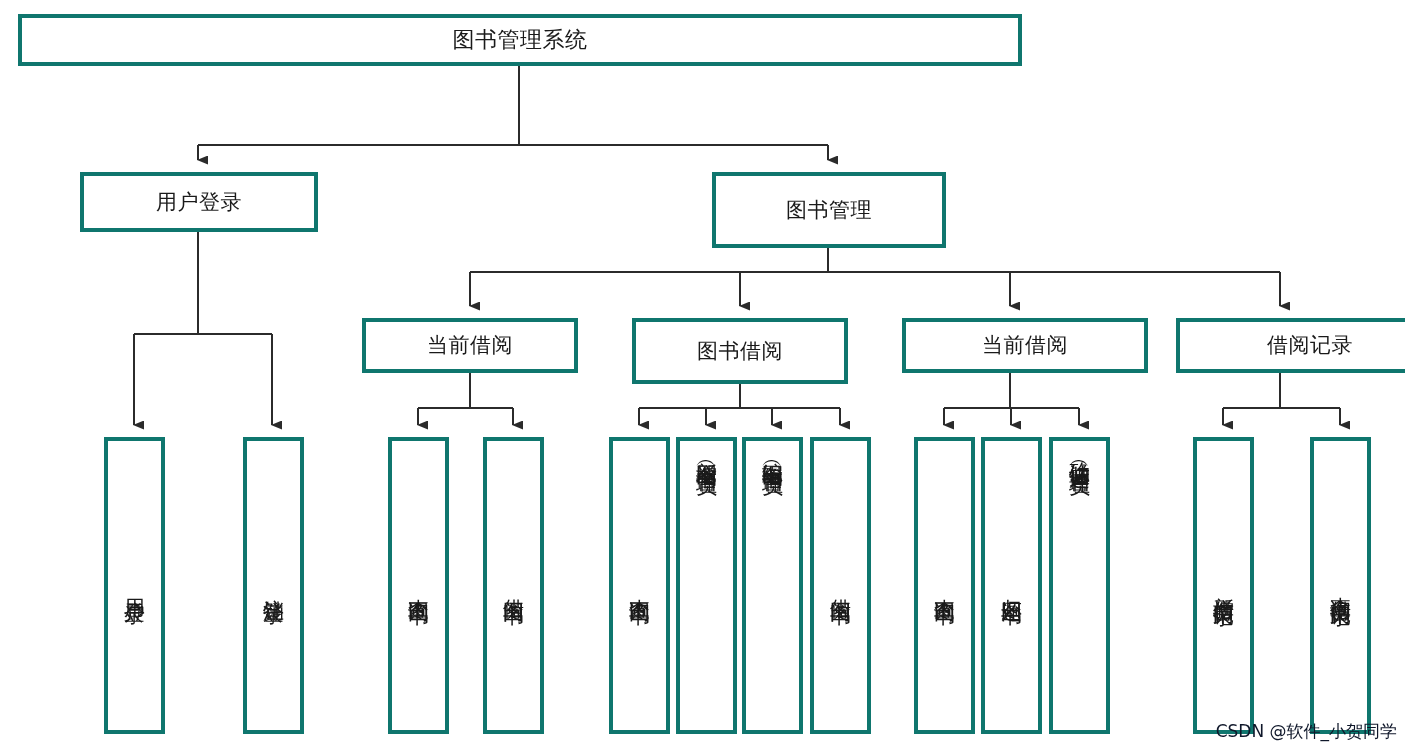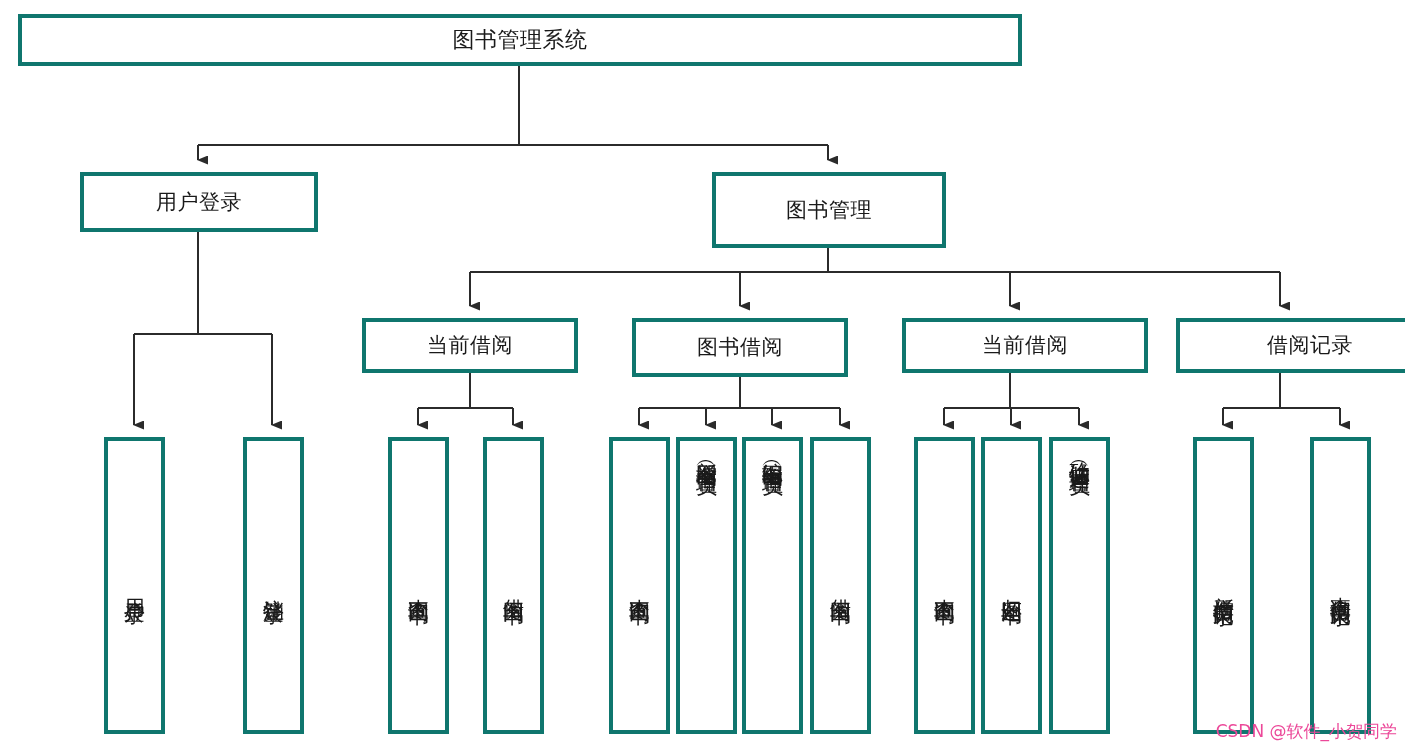--- a/index.html
+++ b/index.html
@@ -65,21 +65,21 @@
   }
   .node.vertical.centered {
     align-items: center;
     padding-top: 0;
   }
   #watermark {
     position: absolute;
     right: 8px;
     bottom: 4px;
     font-size: 17px;
-    color: #ec4899;
+    color: #0f172a;
     white-space: nowrap;
     z-index: 5;
     font-family: "DejaVu Sans", "Liberation Sans", sans-serif;
   }
 </style>
 </head>
 <body>
 
 <div id="diagram-root">
 
@@ -141,21 +141,21 @@
   <div class="node horizontal" style="left:80px; top:172px; width:238px; height:60px;">
     <span class="node-label">用户登录</span>
   </div>
   <div class="node horizontal" style="left:712px; top:172px; width:234px; height:76px;">
     <span class="node-label">图书管理</span>
   </div>
 
   <div class="node horizontal" style="left:362px; top:318px; width:216px; height:55px;">
     <span class="node-label">当前借阅</span>
   </div>
-  <div class="node horizontal" style="left:632px; top:318px; width:216px; height:59px;">
+  <div class="node horizontal" style="left:632px; top:318px; width:216px; height:66px;">
     <span class="node-label">图书借阅</span>
   </div>
   <div class="node horizontal" style="left:902px; top:318px; width:246px; height:55px;">
     <span class="node-label">当前借阅</span>
   </div>
   <div class="node horizontal" style="left:1176px; top:318px; width:252px; height:55px;padding-left:16px;">
     <span class="node-label">借阅记录</span>
   </div>
 
   <div class="node vertical centered" style="left:104px; top:437px; width:61px; height:297px;">

